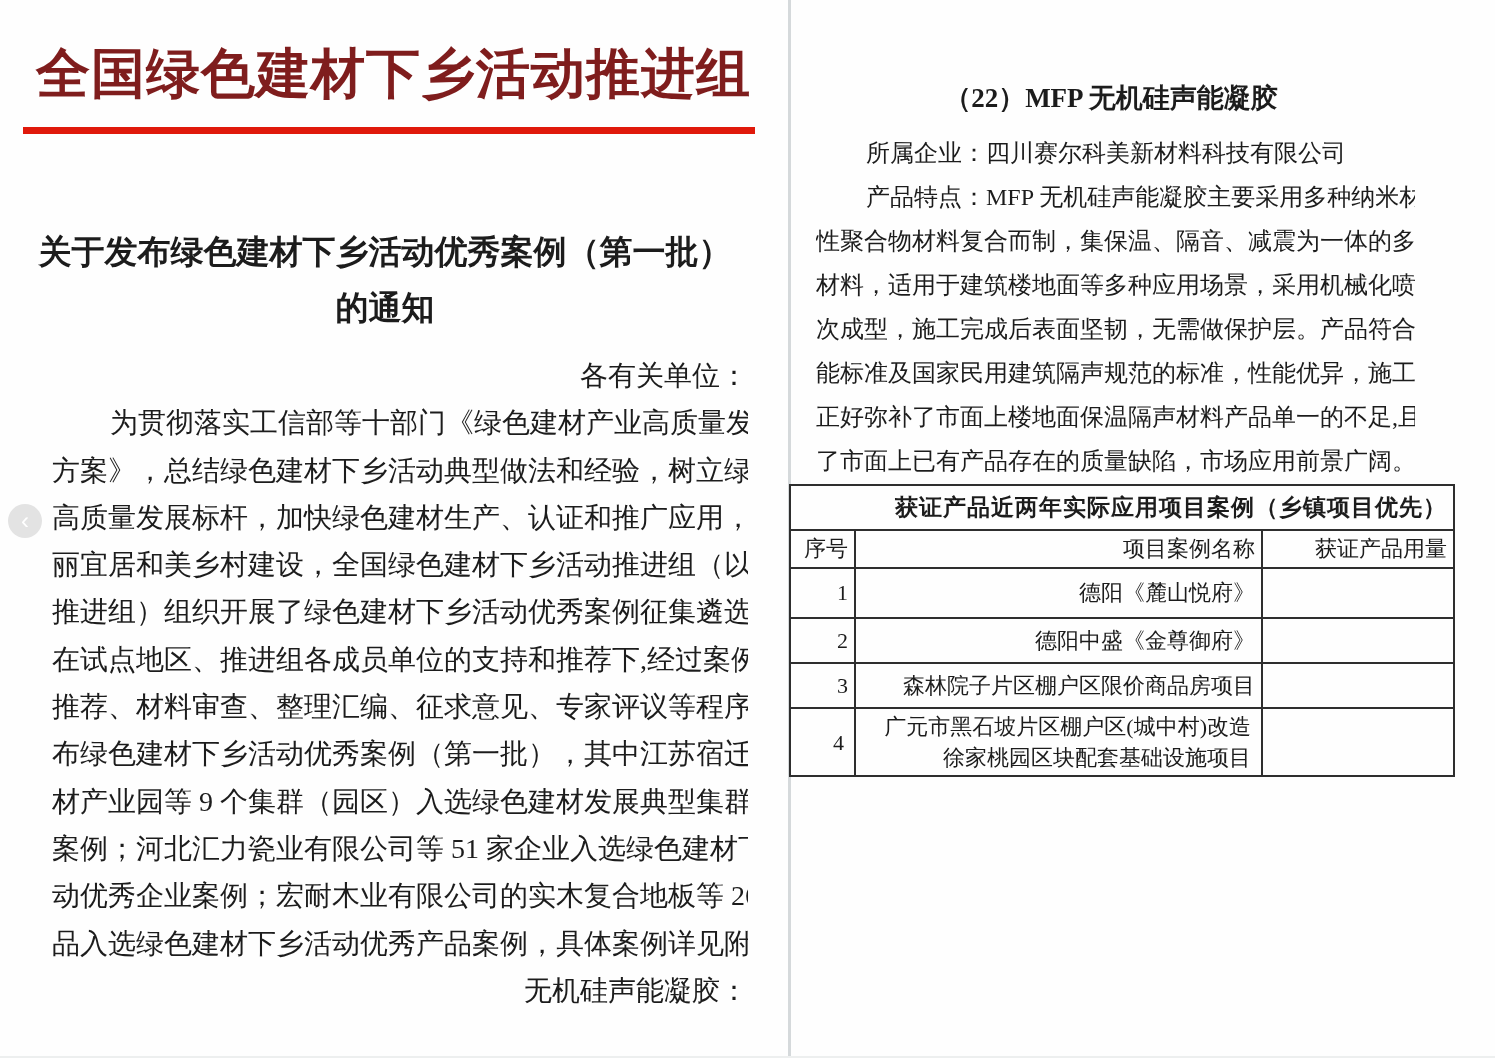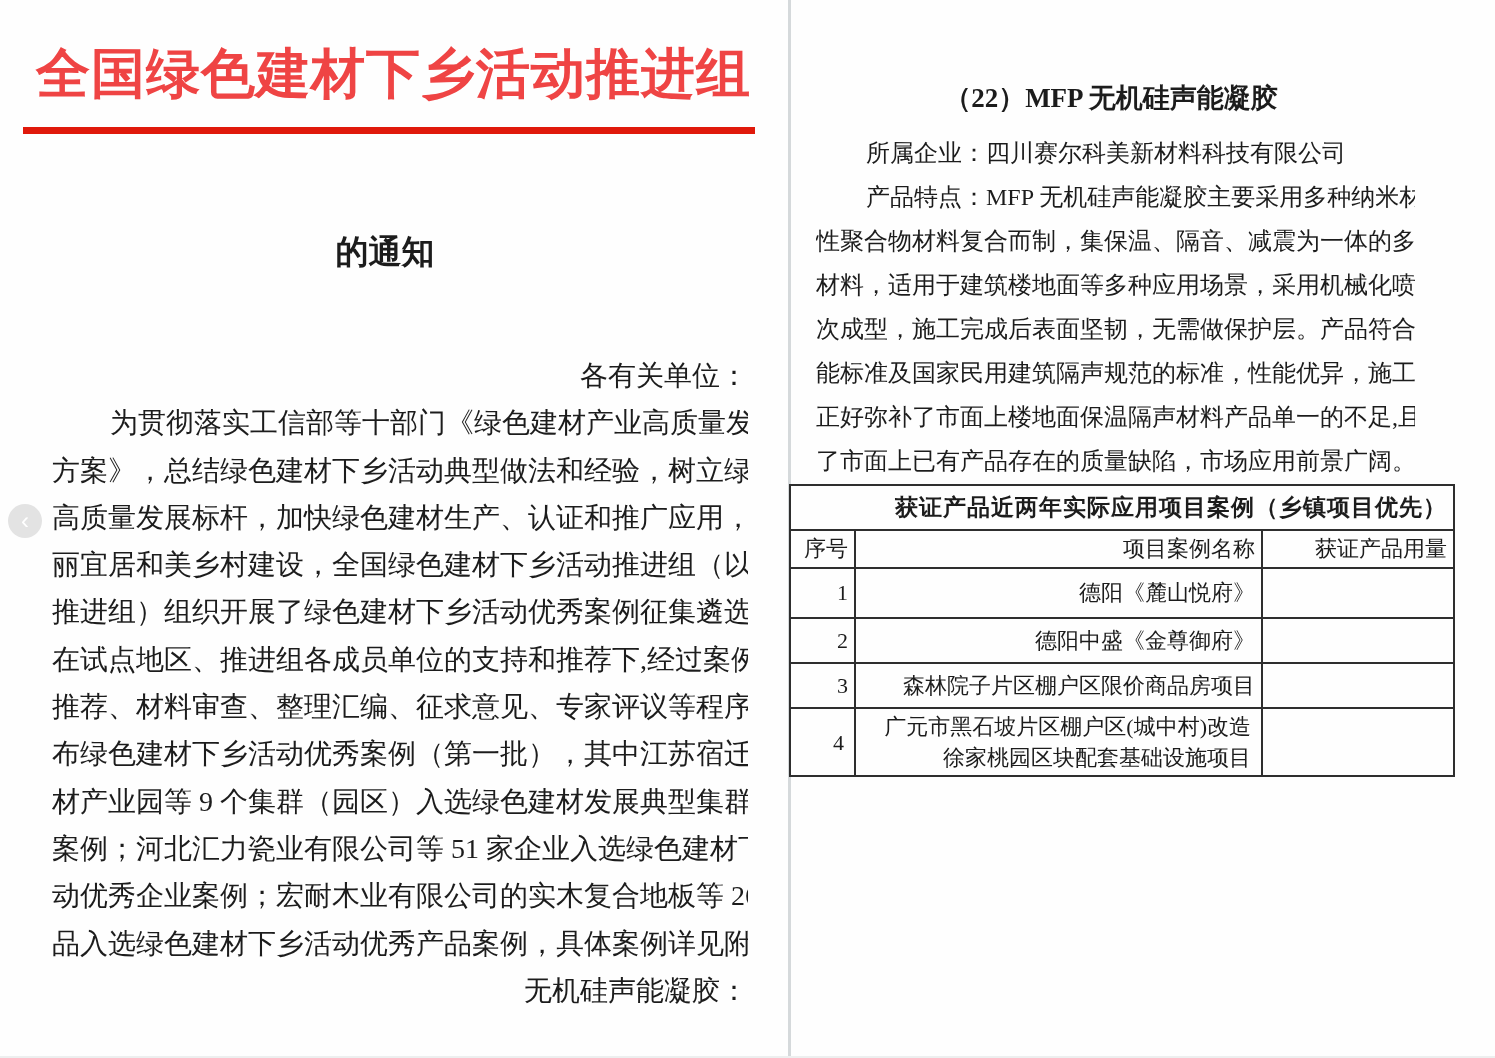--- a/index.html
+++ b/index.html
@@ -10,21 +10,21 @@
   }
   .page{position:absolute;top:0;height:1058px;background:transparent;}
   .page-left{left:0;width:788px;}
   .page-right{left:781px;width:792px;border-radius:12px;}
   .divider{position:absolute;left:788px;top:0;width:3px;height:1058px;background:#d5d9db;}
   .bottom-edge{position:absolute;left:0;bottom:0;width:1495px;height:2px;background:#edefef;}
 
   
   .letterhead{
     position:absolute;left:36px;top:38px;width:712px;
-    text-align:center;font-size:54px;font-weight:bold;color:#ef4444;
+    text-align:center;font-size:54px;font-weight:bold;color:#7f1d1d;
     letter-spacing:1px;white-space:nowrap;
   }
   .letterhead-rule{position:absolute;left:23px;top:127px;width:732px;height:7px;background:#e0190b;}
   .doc-title{position:absolute;left:30px;top:224px;width:710px;text-align:center;
     font-weight:bold;font-size:33px;line-height:56px;}
   .body-left{position:absolute;left:52px;top:352px;width:696px;font-size:28px;text-align:right;}
   .body-left .line{height:47.3px;line-height:47.3px;white-space:nowrap;overflow:hidden;}
   .line.indent{padding-left:58px;}
 
   
@@ -62,20 +62,21 @@
 </head>
 <body>
 
 <div class="viewer">
 
   <div class="page page-left">
     <div class="letterhead">全国绿色建材下乡活动推进组</div>
     <div class="letterhead-rule"></div>
 
     <div class="doc-title">
+      <div>关于发布绿色建材下乡活动优秀案例（第一批）</div>
       <div>的通知</div>
     </div>
 
     <div class="body-left">
       <div class="line">各有关单位：</div>
       <div class="line indent">为贯彻落实工信部等十部门《绿色建材产业高质量发展实施</div>
       <div class="line">方案》，总结绿色建材下乡活动典型做法和经验，树立绿色低碳</div>
       <div class="line">高质量发展标杆，加快绿色建材生产、认证和推广应用，助力美</div>
       <div class="line">丽宜居和美乡村建设，全国绿色建材下乡活动推进组（以下简称</div>
       <div class="line">推进组）组织开展了绿色建材下乡活动优秀案例征集遴选工作。</div>

